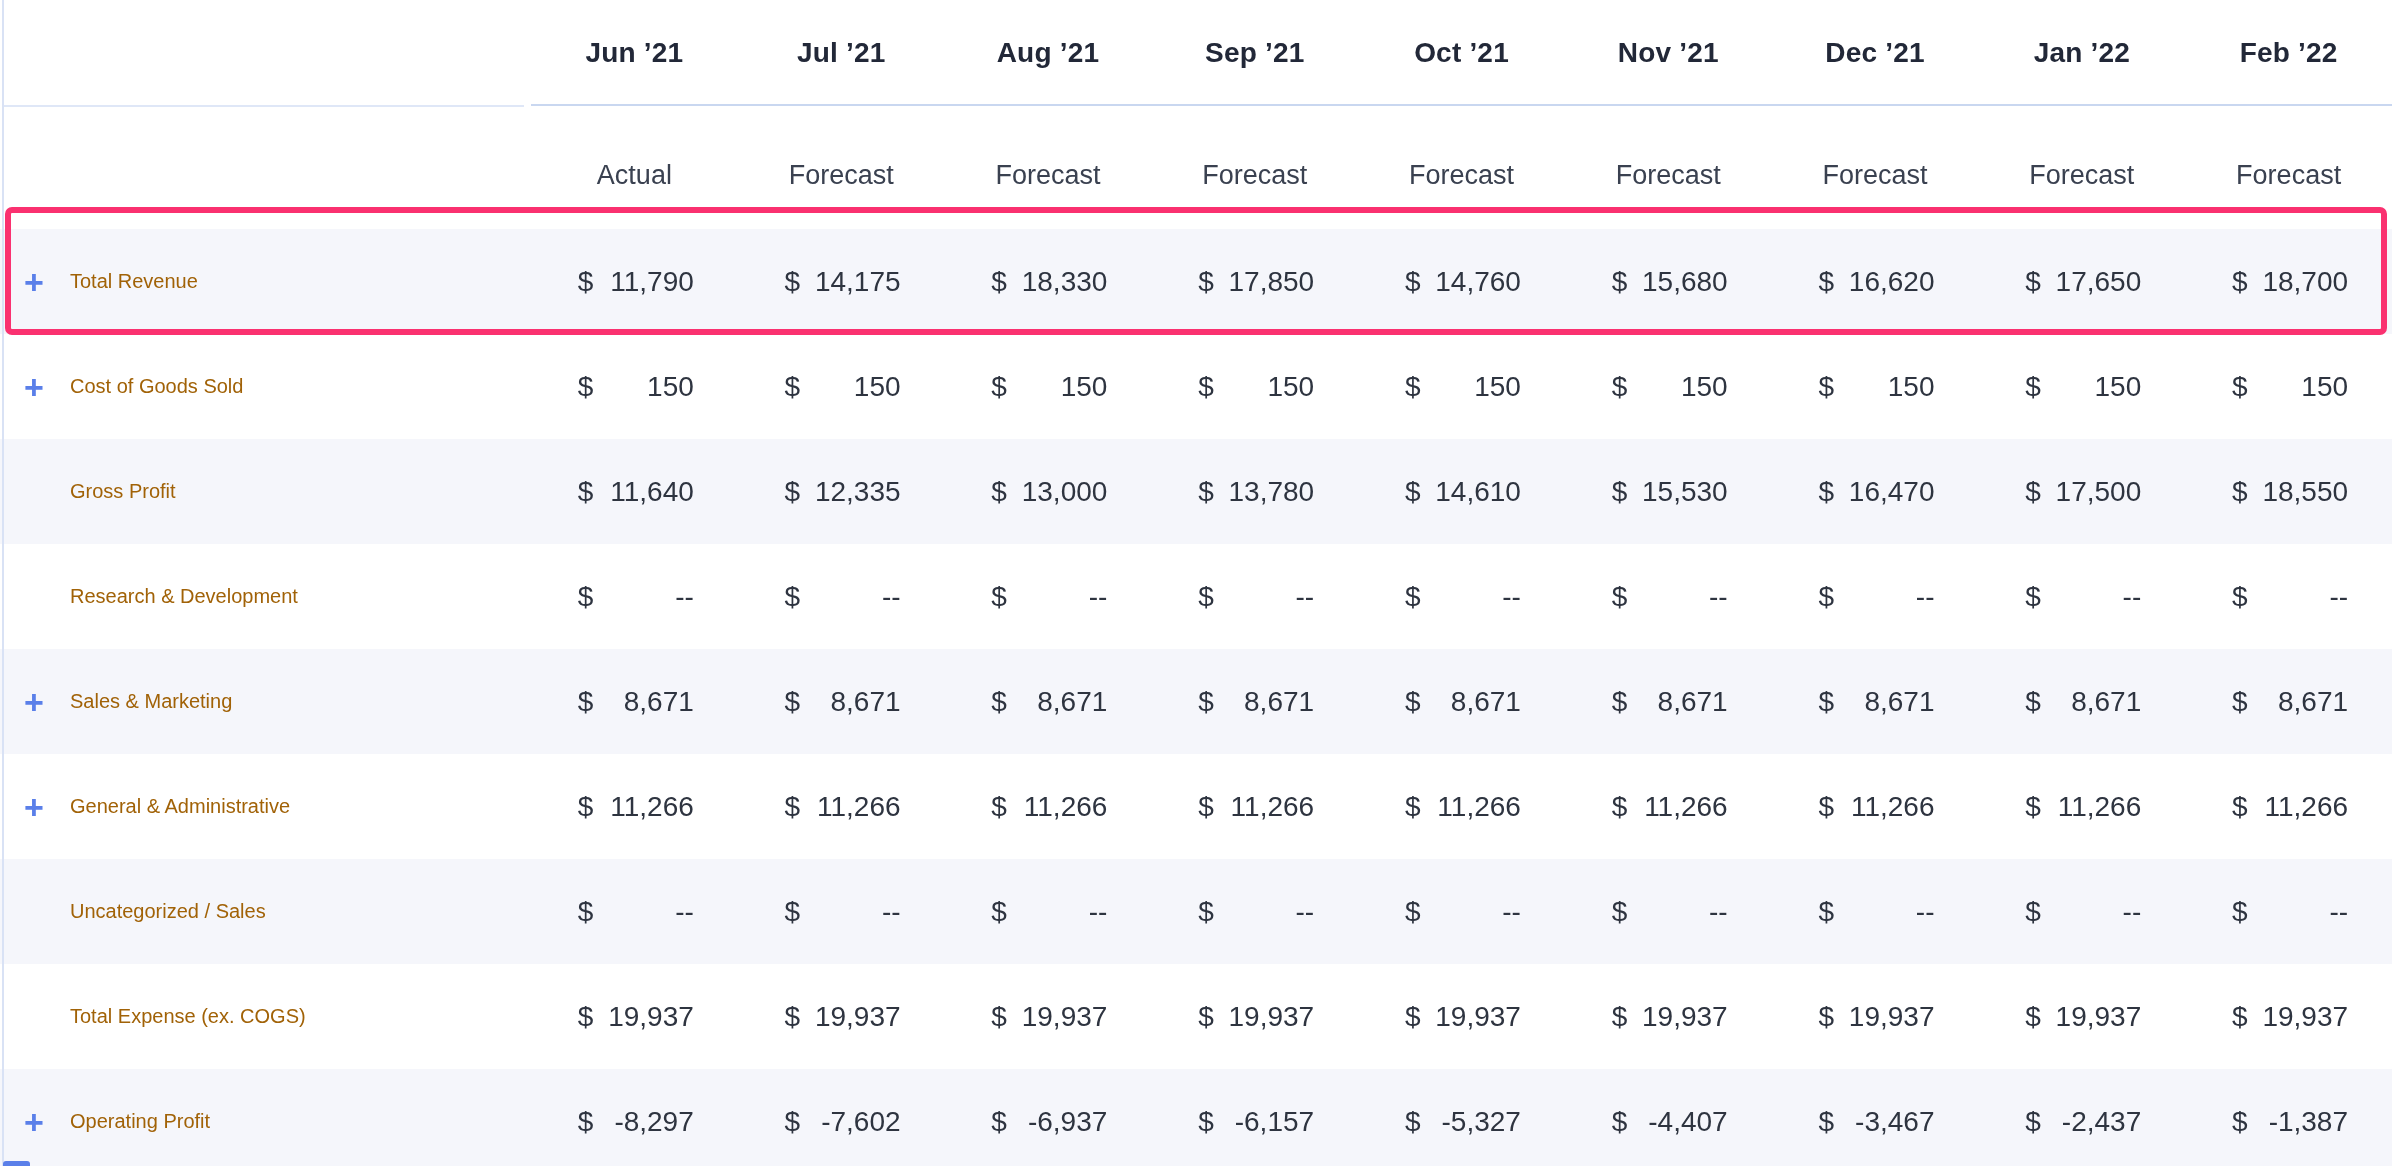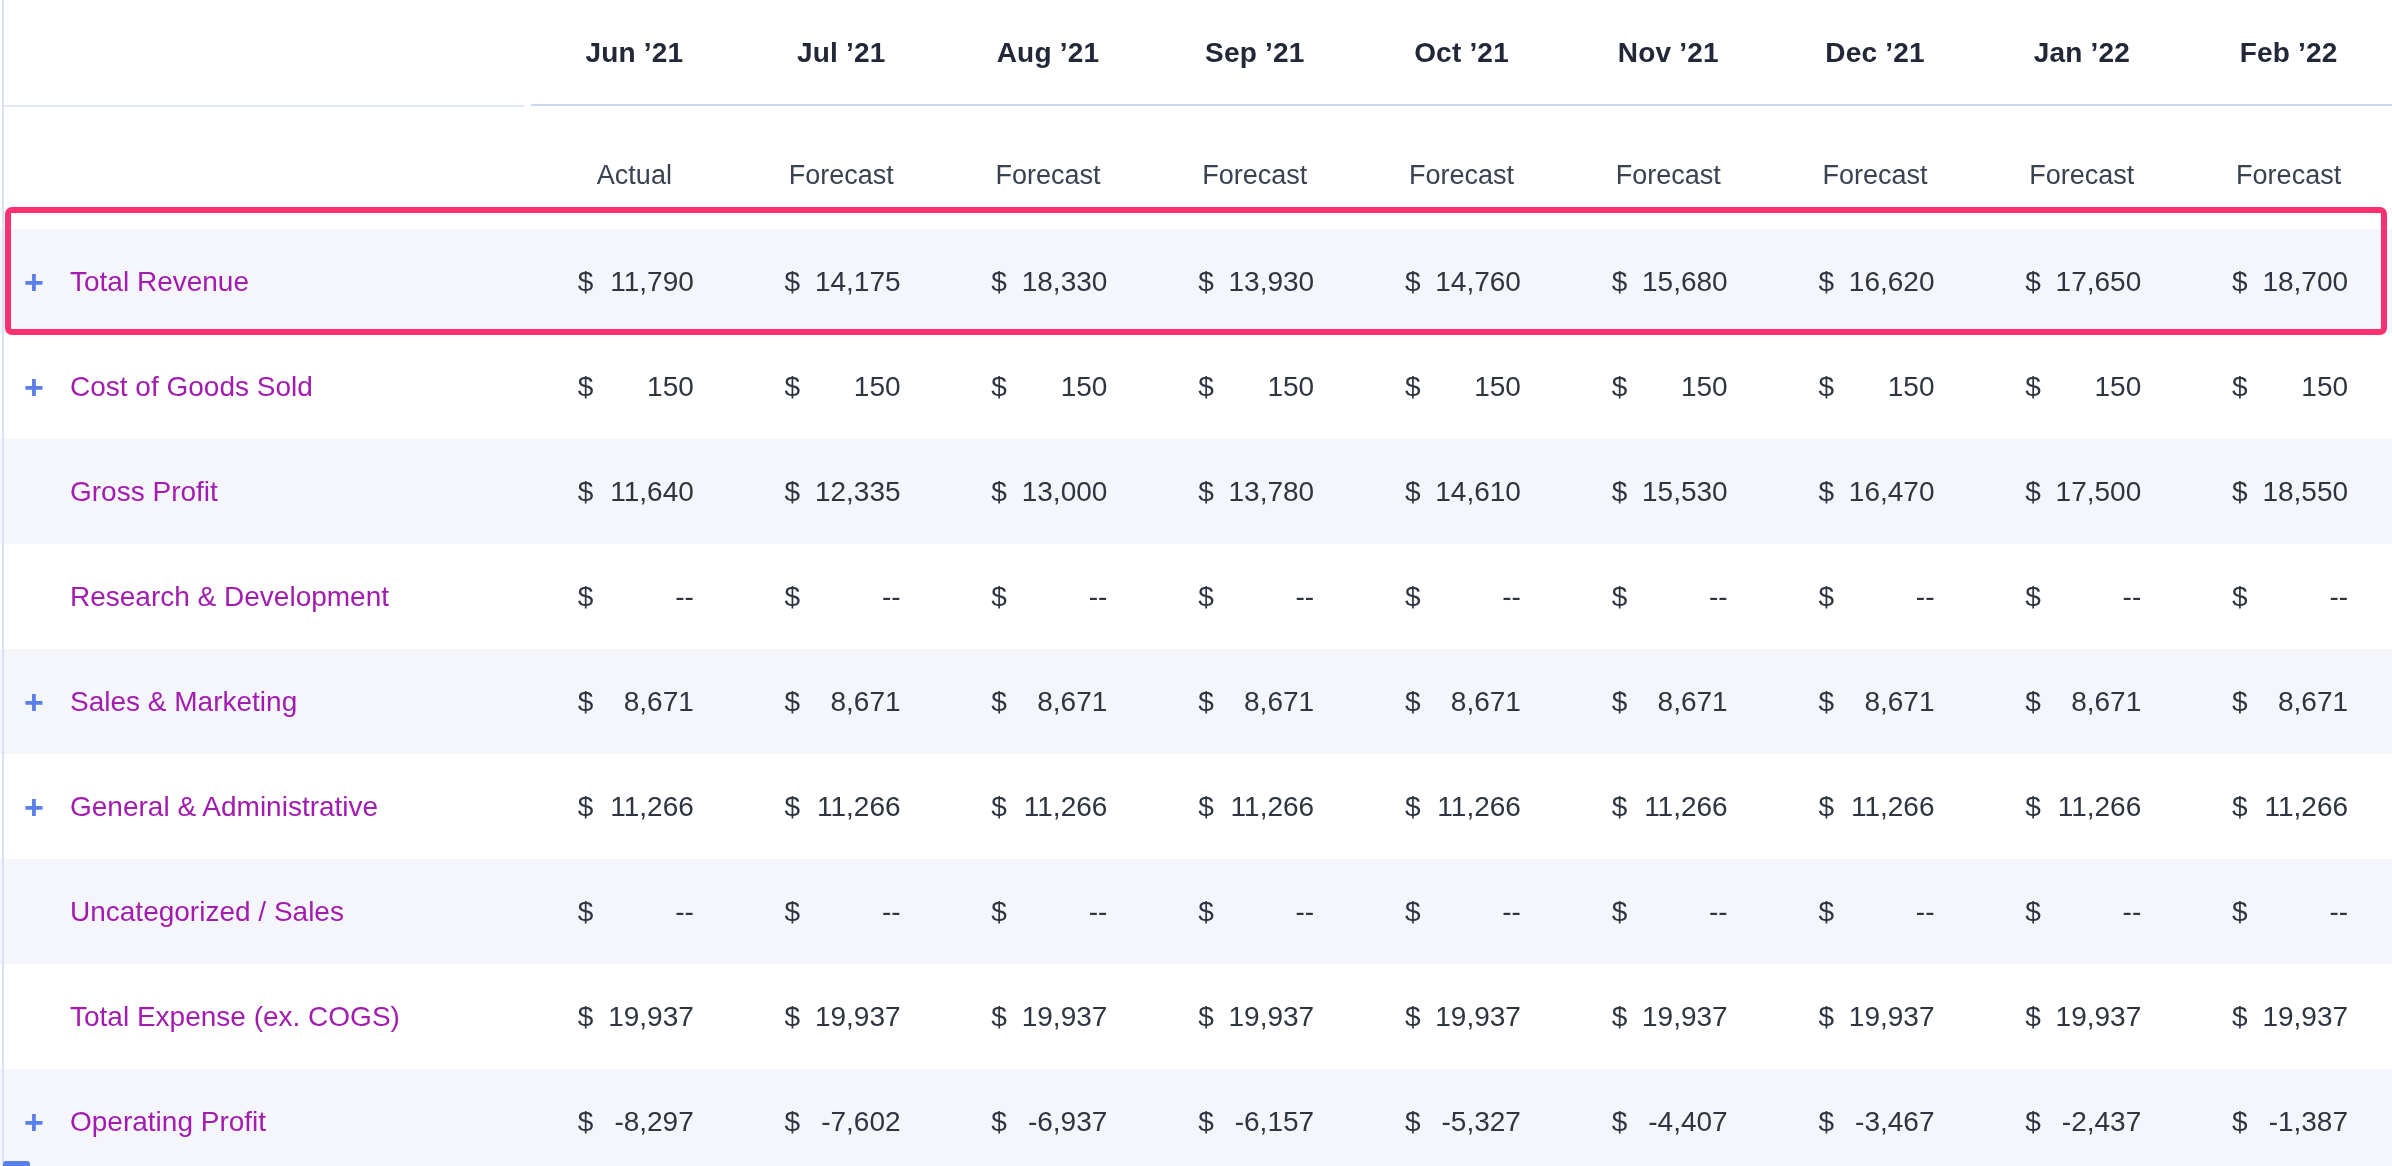--- a/index.html
+++ b/index.html
@@ -24,21 +24,21 @@
   .cols{flex:1;display:flex;}
   .hcell{flex:1;display:flex;align-items:center;justify-content:center;}
   .months .hcell{font-weight:700;font-size:28px;color:#222838;letter-spacing:.2px;}
   .subheader .hcell{font-weight:400;font-size:27px;color:#3a4150;}
 
   .brow{display:flex;height:105px;width:100%;}
   .brow.stripe{background:#f5f6fb;}
   .label-cell{width:531px;flex:0 0 531px;display:flex;align-items:center;padding-left:24px;box-sizing:border-box;}
   .plus-slot{width:46px;flex:0 0 46px;display:flex;align-items:center;}
   .plus-btn{color:#5a7fe9;font-size:34px;font-weight:700;line-height:1;cursor:pointer;user-select:none;}
-  .row-label{font-size:28px;color:#a21caf;}
+  .row-label{font-size:20px;color:#a16207;}
 
   .vcell{flex:1;display:flex;align-items:center;justify-content:flex-end;padding-right:44px;box-sizing:border-box;}
   .money{width:116px;display:flex;justify-content:space-between;align-items:center;font-size:28px;color:#2e3440;}
   .cur{flex:0 0 auto;}
   .amt{flex:0 0 auto;text-align:right;}
 
   
   .highlight-box{
     position:absolute;left:5px;right:5px;top:207px;height:116px;
     border:6px solid #fa3170;border-radius:7px;
@@ -140,21 +140,21 @@
         </div>
         <div class="vcell">
           <span class="money">
             <span class="cur">$</span>
             <span class="amt">18,330</span>
           </span>
         </div>
         <div class="vcell">
           <span class="money">
             <span class="cur">$</span>
-            <span class="amt">13,930</span>
+            <span class="amt">17,850</span>
           </span>
         </div>
         <div class="vcell">
           <span class="money">
             <span class="cur">$</span>
             <span class="amt">14,760</span>
           </span>
         </div>
         <div class="vcell">
           <span class="money">

